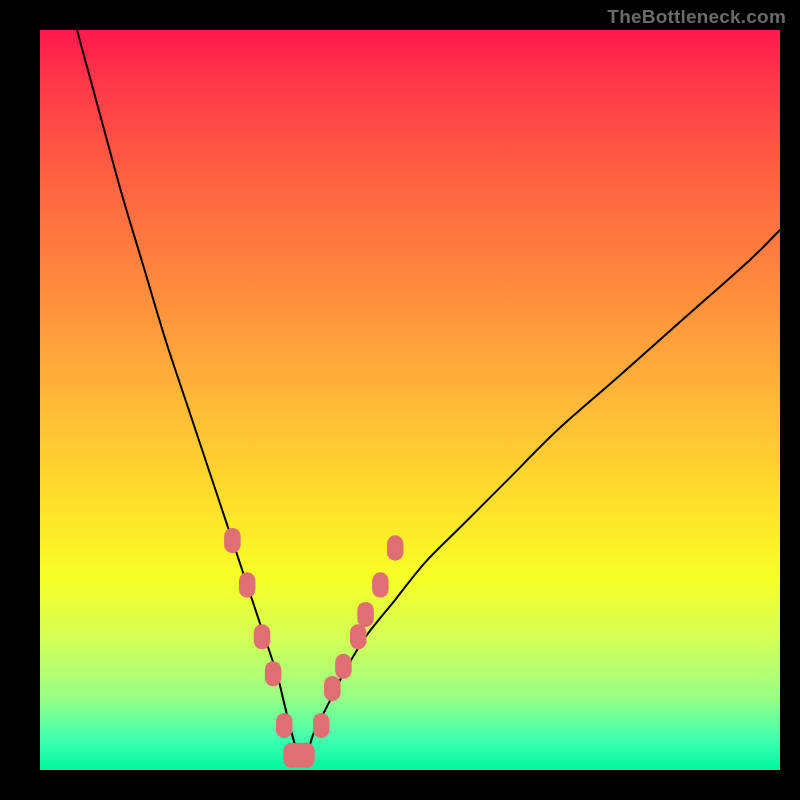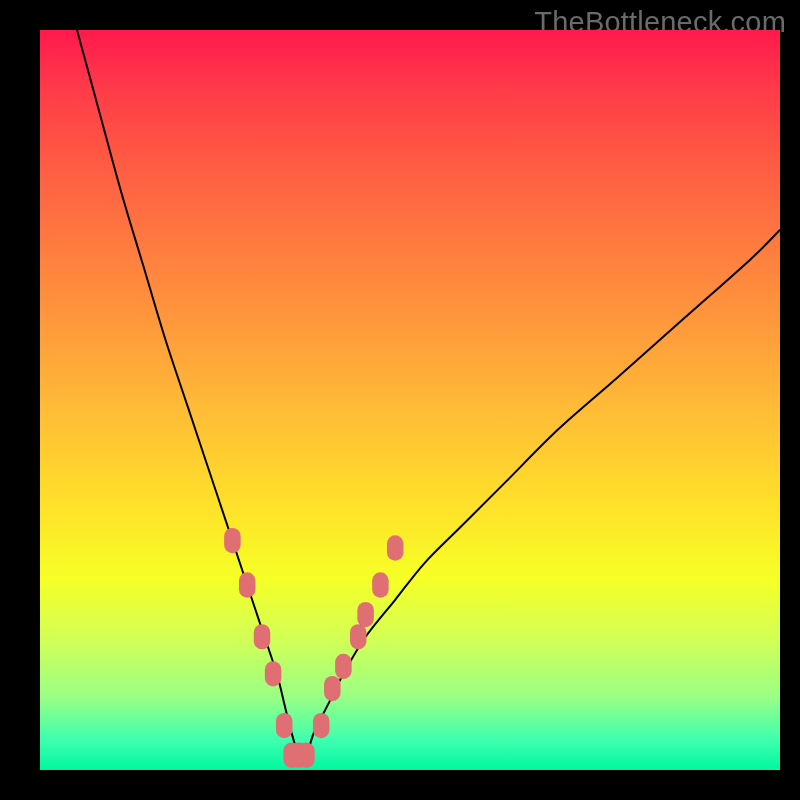--- a/index.html
+++ b/index.html
@@ -37,22 +37,22 @@
       #9bff84 90%,
       #3dffaf 96%,
       #00f7a0 100%
     );
   }
   .watermark {
     position: absolute;
     top: 6px;
     right: 14px;
     color: #6a6a6a;
-    font-size: 29px;
-    font-weight: 400;
+    font-size: 19px;
+    font-weight: 700;
     letter-spacing: 0.2px;
     user-select: none;
   }
   svg.curve-layer {
     position: absolute;
     left: 0; top: 0;
     width: 740px; height: 740px;
     overflow: visible;
   }
 </style>

